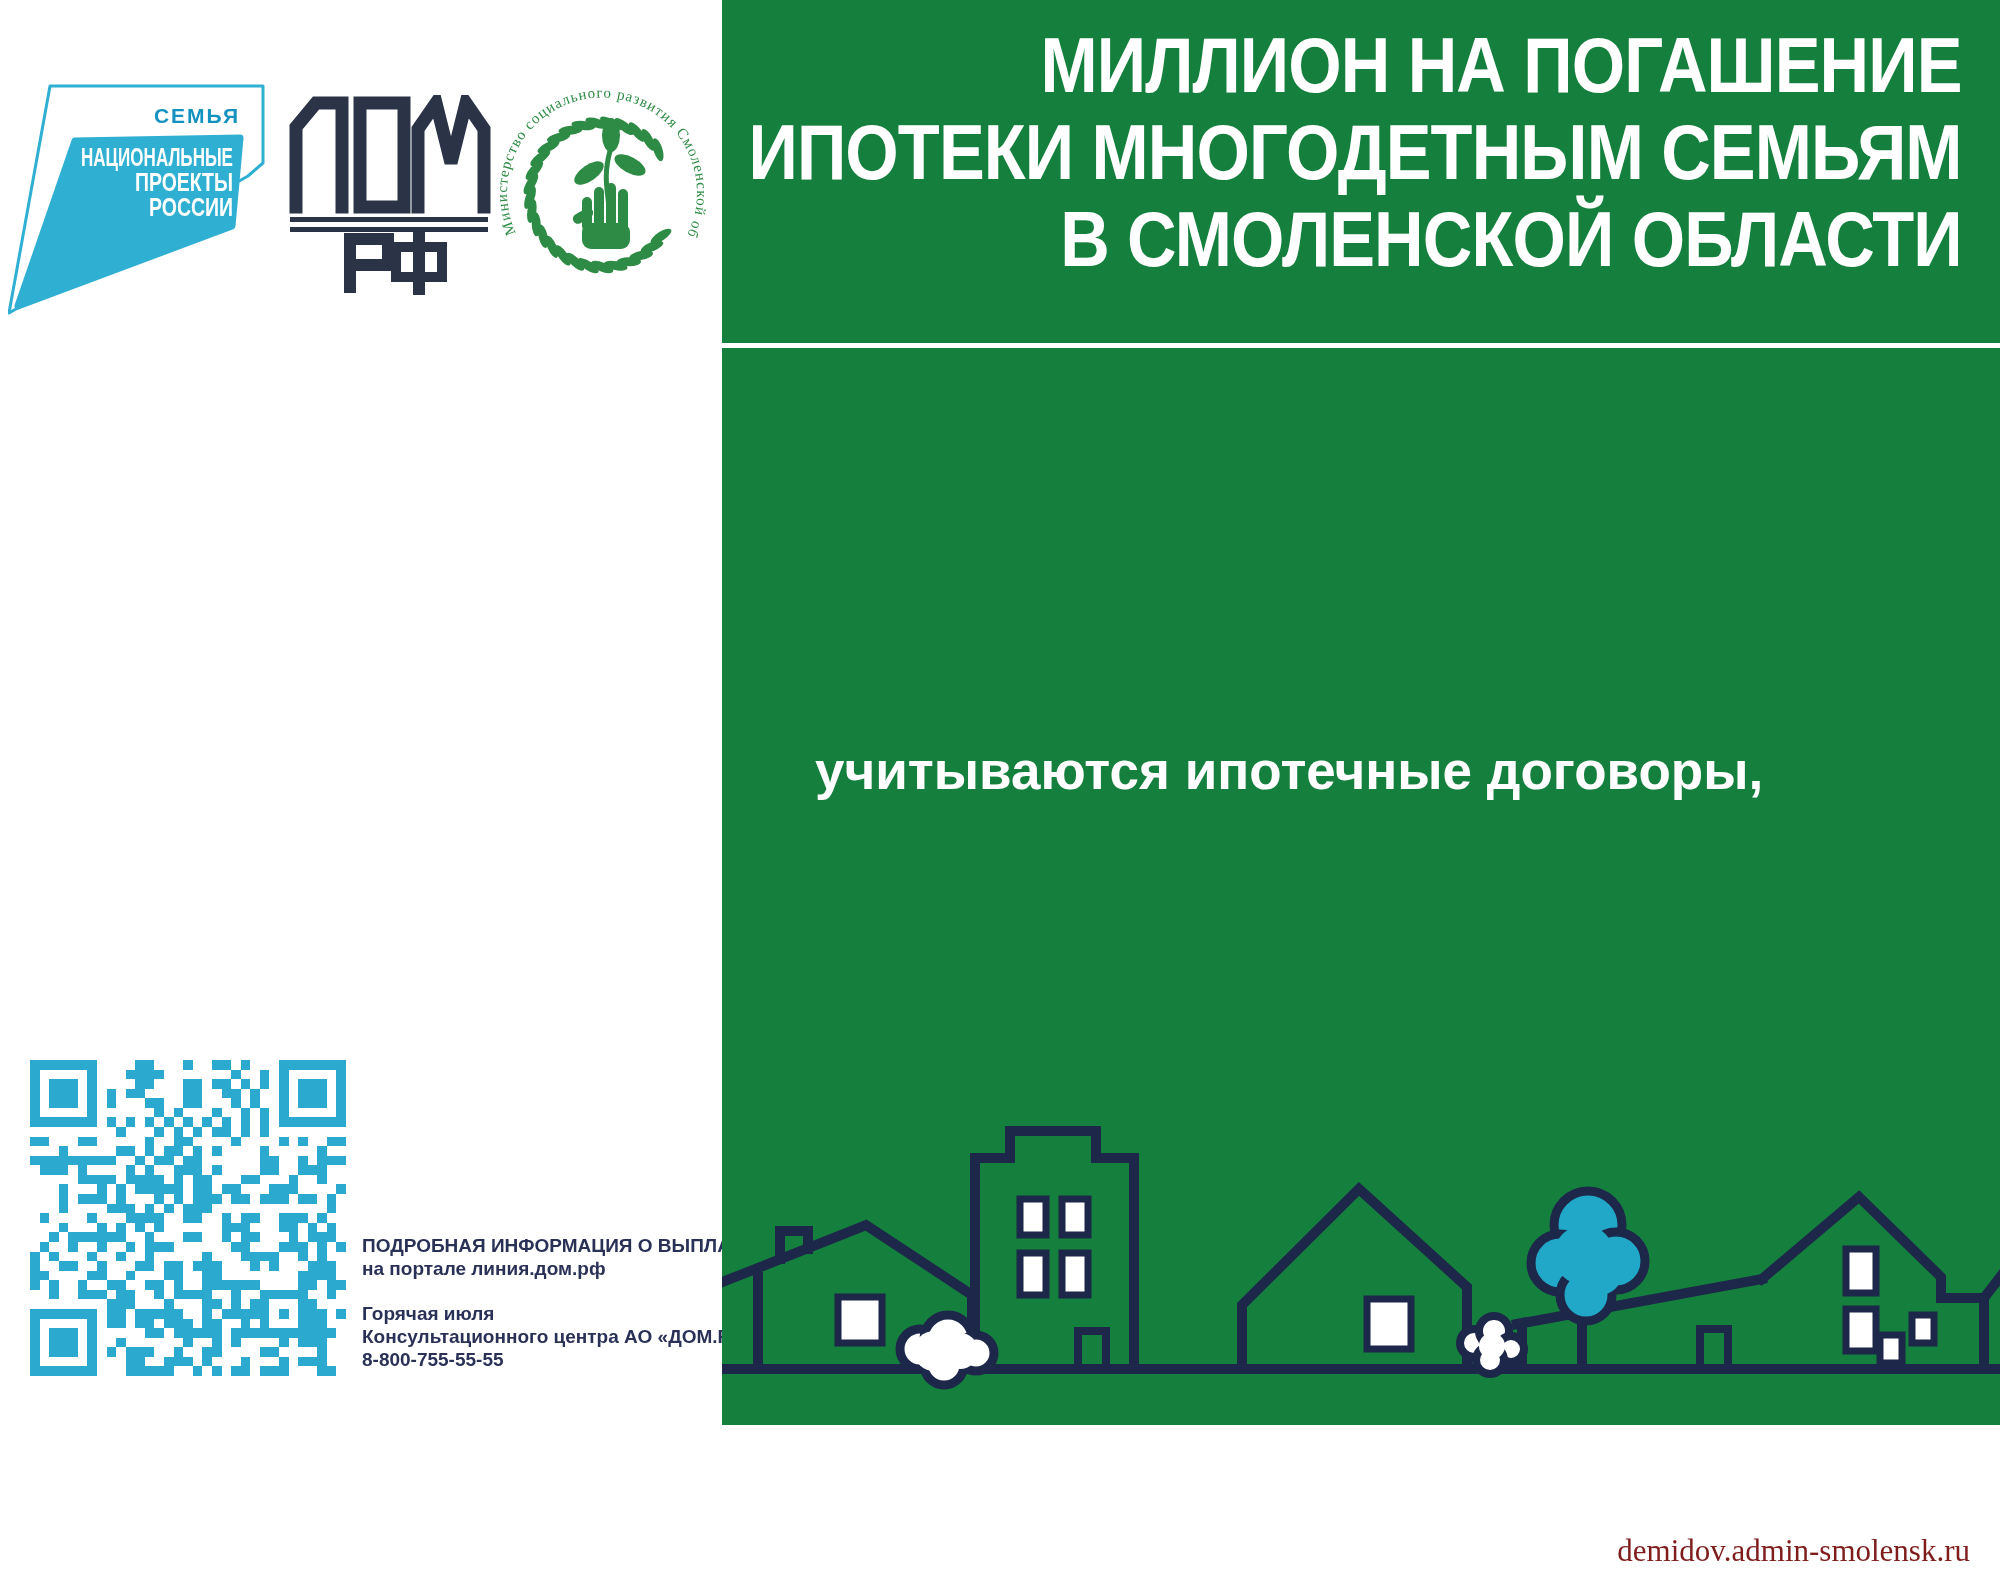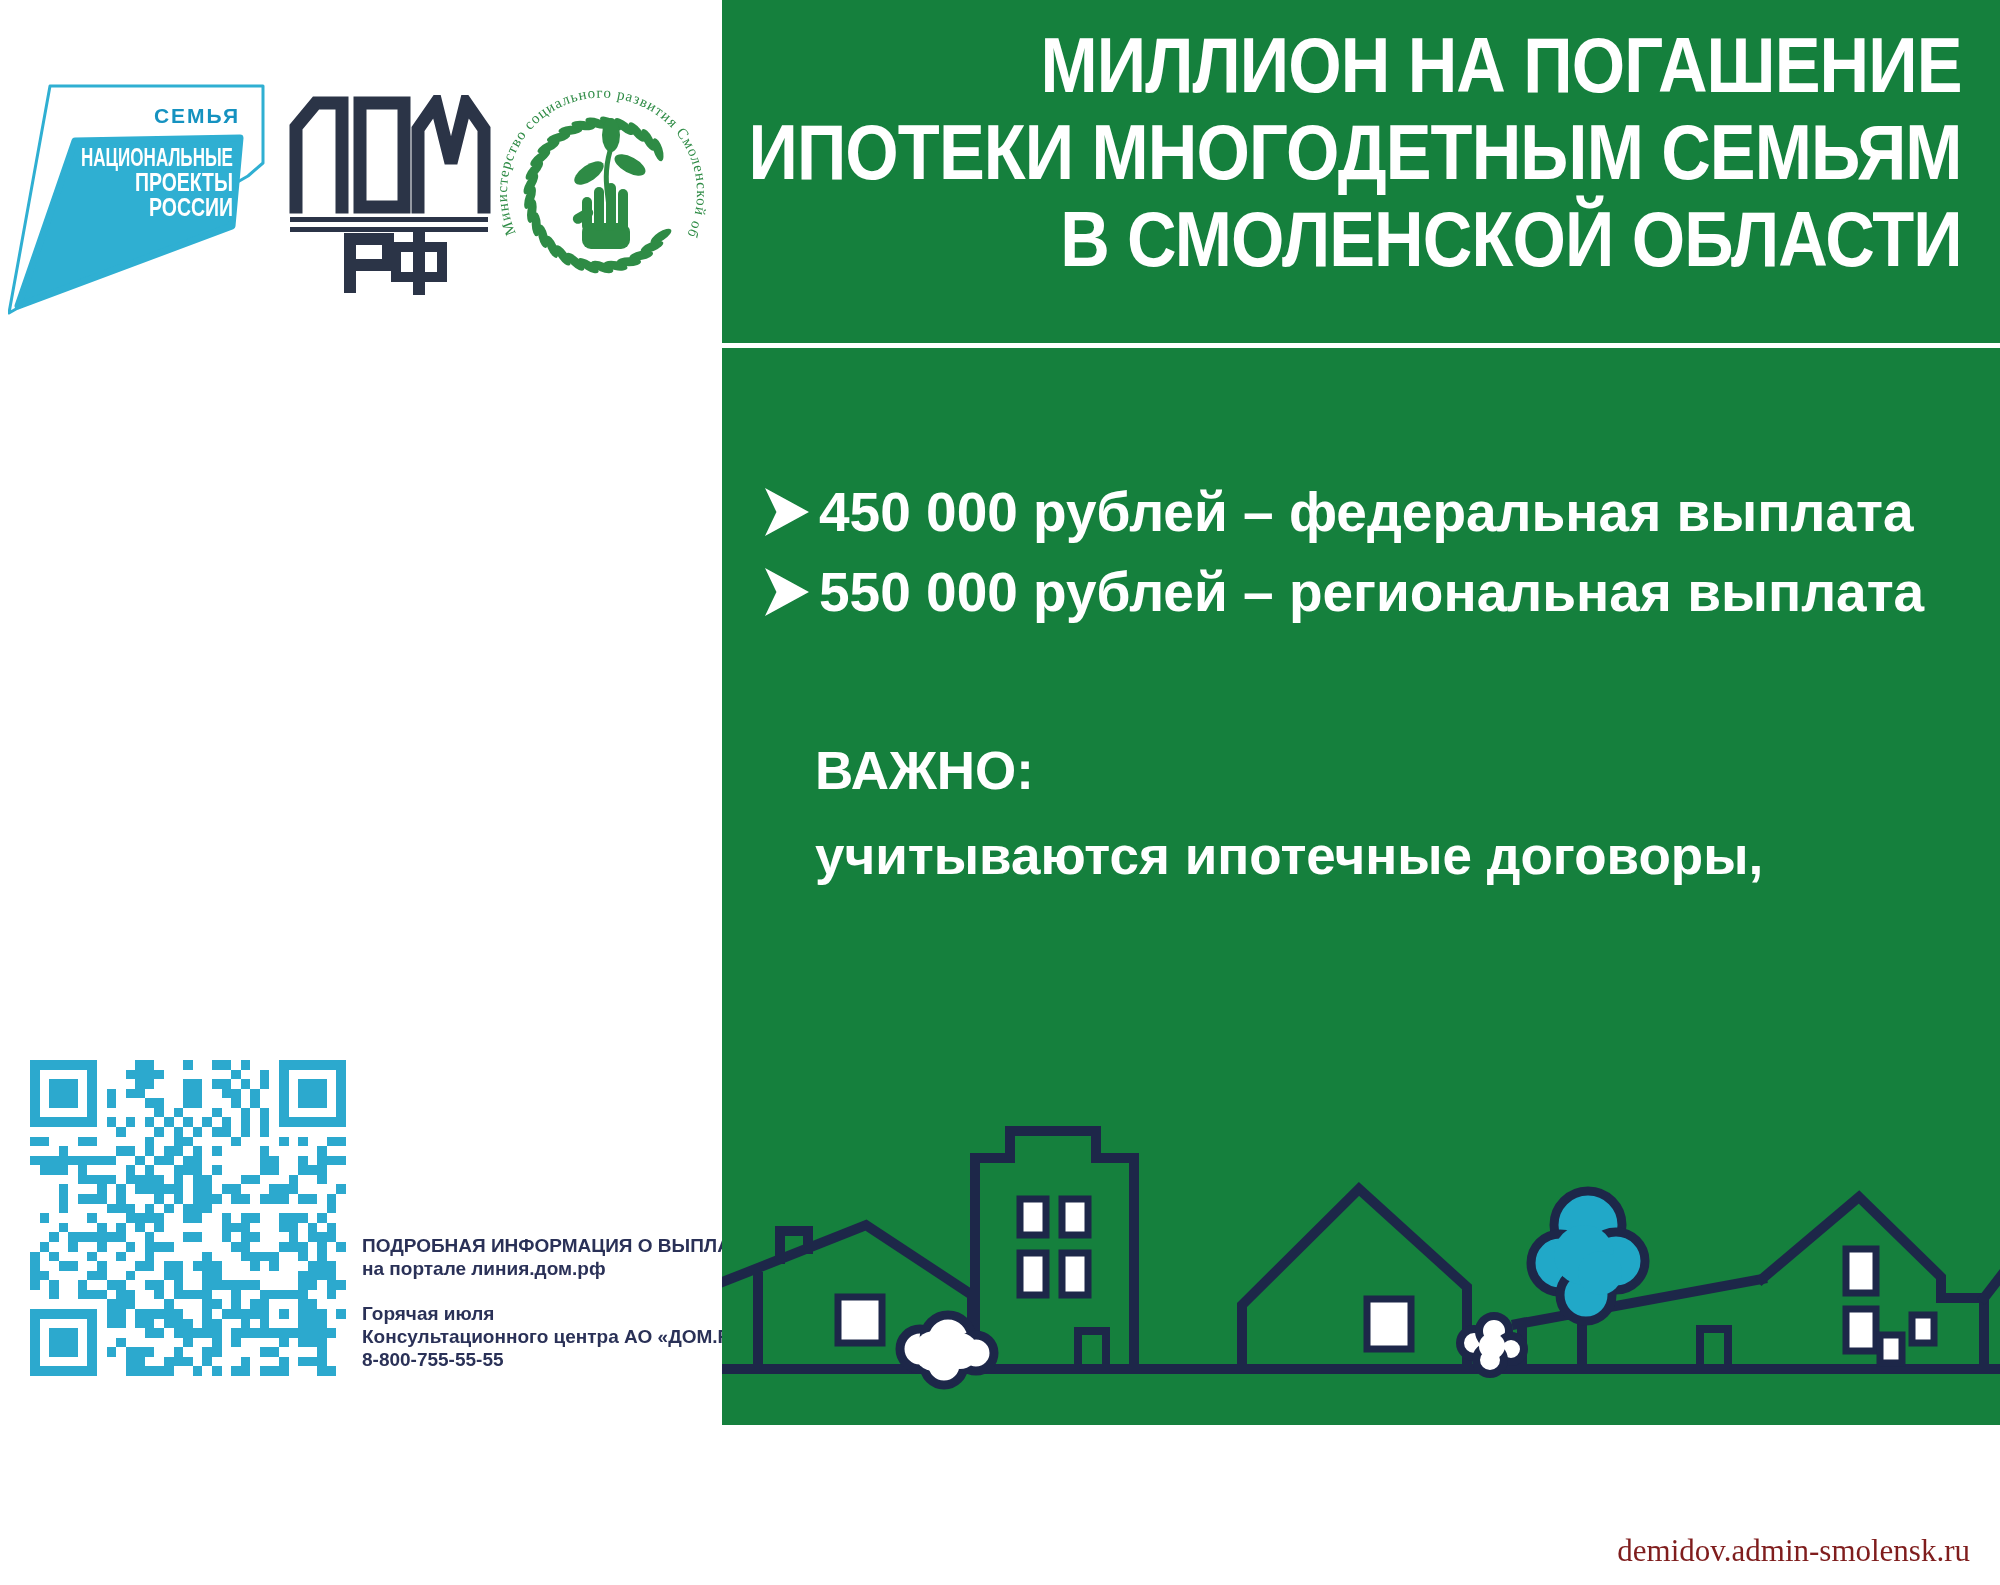--- a/index.html
+++ b/index.html
@@ -662,33 +662,22 @@
 <div class="panel">
 
   <div class="headline">
     <div>МИЛЛИОН НА ПОГАШЕНИЕ</div>
     <div>ИПОТЕКИ МНОГОДЕТНЫМ СЕМЬЯМ</div>
     <div>В СМОЛЕНСКОЙ ОБЛАСТИ</div>
   </div>
 
   <div class="rule"></div>
 
-  <div class="bullets">
-    <div class="bullet-row">
-      <span class="bullet-arrow"></span>
-      <span class="bullet-text">450 000 рублей – федеральная выплата</span>
-    </div>
-    <div class="bullet-row">
-      <span class="bullet-arrow"></span>
-      <span class="bullet-text">550 000 рублей – региональная выплата</span>
-    </div>
-  </div>
 
   <div class="important">
-    <div>ВАЖНО:</div>
     <div>учитываются ипотечные договоры,</div>
   </div>
 
   <svg class="skyline" viewBox="0 0 1278 322">
     <g stroke="#1D2749" stroke-width="10" fill="none" stroke-linejoin="miter" stroke-linecap="square">
 
       <path d="M-12 266 H 1290"></path>
 
       <path d="M-12 184 L144 122 L250 192"></path>
       <path d="M58 156 V128 H86 V146"></path>

